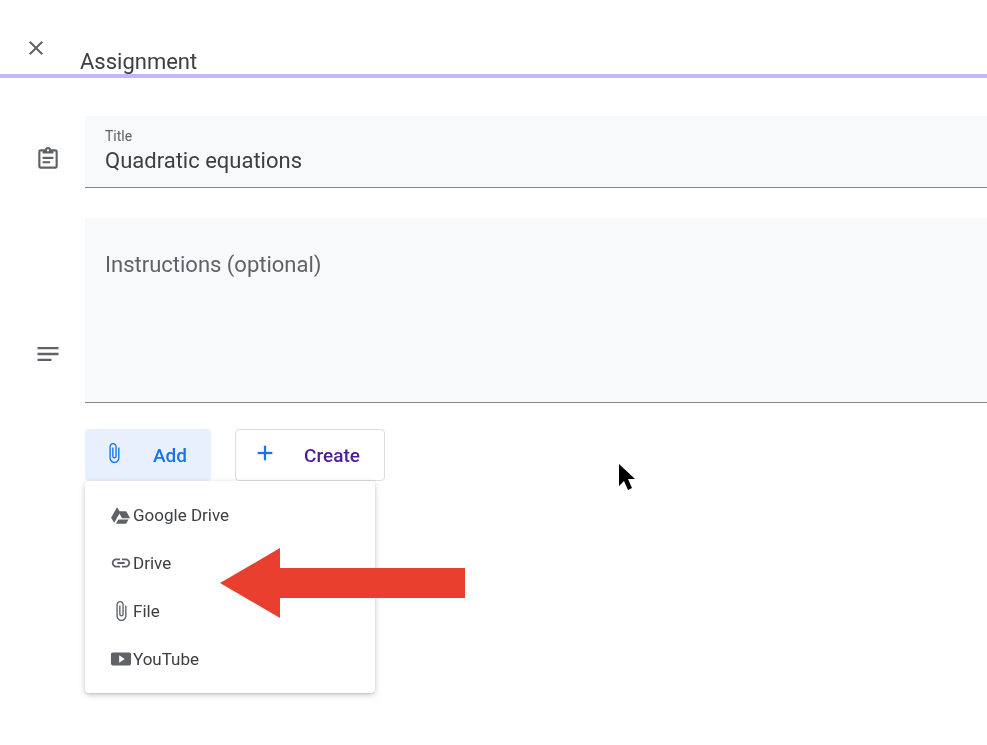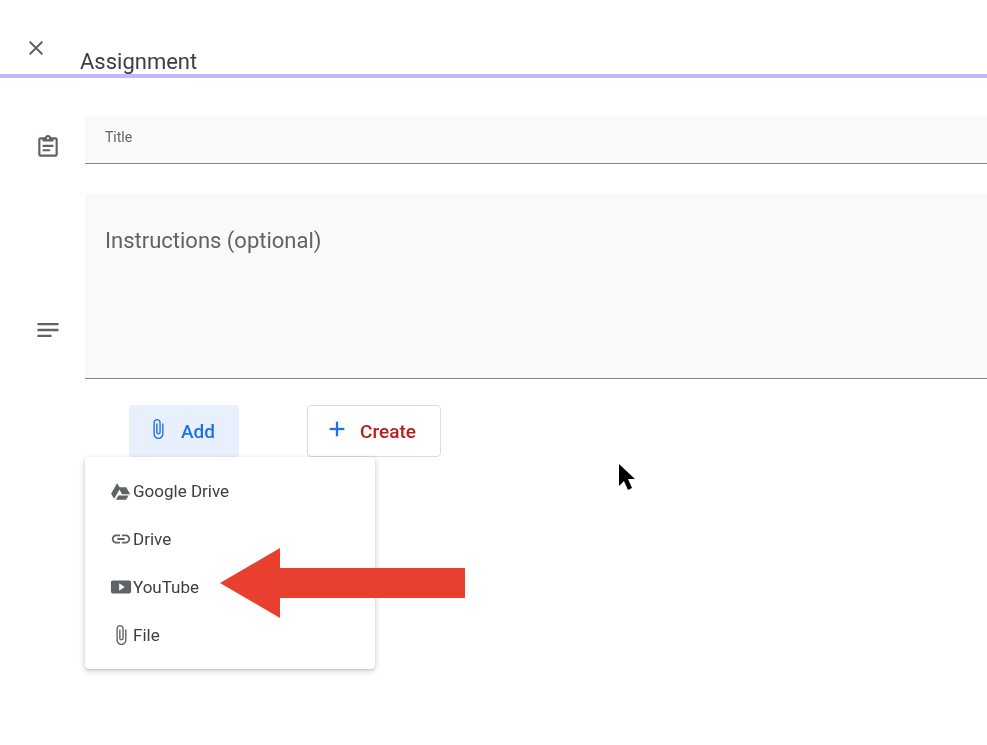--- a/index.html
+++ b/index.html
@@ -88,31 +88,30 @@
     }
     .action-btn {
       display: inline-flex;
       align-items: center;
       height: 52px;
       padding: 0 24px 0 18px;
       border-radius: 4px;
       font-size: 19px;
       font-weight: 500;
       cursor: pointer;
-      gap: 12px;
-      margin-left: 44px;
+      gap: 28px;
     }
     .action-btn.add {
       background: #e8f0fe;
       color: #1a73e8;
       border: none;
     }
     .action-btn.create {
       background: #fff;
-      color: #b91c1c;
+      color: #4c1d95;
       border: 1px solid #dadce0;
     }
     .action-btn svg { width: 22px; height: 22px; fill: #1a73e8; }
     .action-btn.create svg { stroke: #1a73e8; stroke-width: 2.5; }
     .dropdown {
       position: absolute;
       top: 52px;
       left: 0;
       width: 290px;
       background: #fff;
@@ -172,20 +171,21 @@
     <div class="left-gutter">
       <span>
         <svg viewBox="0 0 24 24">
             <path d="M19 3h-4.18C14.4 1.84 13.3 1 12 1s-2.4.84-2.82 2H5c-1.1 0-2 .9-2 2v14c0 1.1.9 2 2 2h14c1.1 0 2-.9 2-2V5c0-1.1-.9-2-2-2zm-7 0c.55 0 1 .45 1 1s-.45 1-1 1-1-.45-1-1 .45-1 1-1zm7 16H5V5h2v2h10V5h2v14zM7 10h10v2H7zm0 4h7v2H7z"></path>
           </svg>
       </span>
     </div>
     <div class="field-area">
       <div class="text-field">
         <div class="label">Title</div>
+        <div class="value" contenteditable="true" style="">Quadratic equations</div>
       </div>
     </div>
   </div>
 
   <div class="form-row">
     <div class="left-gutter notes" style="padding-top:42px;">
       <span>
         <svg viewBox="0 0 24 24">
             <path d="M3 18h12v-2H3v2zM3 6v2h18V6H3zm0 7h18v-2H3v2z"></path>
           </svg>
@@ -228,32 +228,32 @@
             <span class="icon-slot">
               <svg viewBox="0 0 24 24">
                   <path d="M3.9 12c0-1.71 1.39-3.1 3.1-3.1h4V7H7c-2.76 0-5 2.24-5 5s2.24 5 5 5h4v-1.9H7c-1.71 0-3.1-1.39-3.1-3.1zM8 13h8v-2H8v2zm9-6h-4v1.9h4c1.71 0 3.1 1.39 3.1 3.1s-1.39 3.1-3.1 3.1h-4V17h4c2.76 0 5-2.24 5-5s-2.24-5-5-5z"></path>
                 </svg>
             </span>
             <span>Drive</span>
           </div>
           <div class="dropdown-item">
             <span class="icon-slot">
               <svg viewBox="0 0 24 24">
+                  <path d="M16.5 6v11.5c0 2.21-1.79 4-4 4s-4-1.79-4-4V5c0-1.38 1.12-2.5 2.5-2.5S13.5 3.62 13.5 5v10.5c0 .55-.45 1-1 1s-1-.45-1-1V6H10v9.5c0 1.38 1.12 2.5 2.5 2.5s2.5-1.12 2.5-2.5V5c0-2.21-1.79-4-4-4S7 2.79 7 5v12.5c0 3.04 2.46 5.5 5.5 5.5s5.5-2.46 5.5-5.5V6h-1.5z"></path>
+                </svg>
+            </span>
+            <span>File</span>
+          </div>
+          <div class="dropdown-item">
+            <span class="icon-slot">
+              <svg viewBox="0 0 24 24">
                   <path d="M21 5H3c-1.1 0-2 .9-2 2v10c0 1.1.9 2 2 2h18c1.1 0 2-.9 2-2V7c0-1.1-.9-2-2-2zm-11 11V8l6 4-6 4z"></path>
                 </svg>
             </span>
             <span>YouTube</span>
-          </div>
-          <div class="dropdown-item">
-            <span class="icon-slot">
-              <svg viewBox="0 0 24 24">
-                  <path d="M16.5 6v11.5c0 2.21-1.79 4-4 4s-4-1.79-4-4V5c0-1.38 1.12-2.5 2.5-2.5S13.5 3.62 13.5 5v10.5c0 .55-.45 1-1 1s-1-.45-1-1V6H10v9.5c0 1.38 1.12 2.5 2.5 2.5s2.5-1.12 2.5-2.5V5c0-2.21-1.79-4-4-4S7 2.79 7 5v12.5c0 3.04 2.46 5.5 5.5 5.5s5.5-2.46 5.5-5.5V6h-1.5z"></path>
-                </svg>
-            </span>
-            <span>File</span>
           </div>
         </div>
       </div>
     </div>
   </div>
 
 </div>
 
 <div class="arrow-overlay">
   <svg width="250" height="80" viewBox="0 0 250 80">

